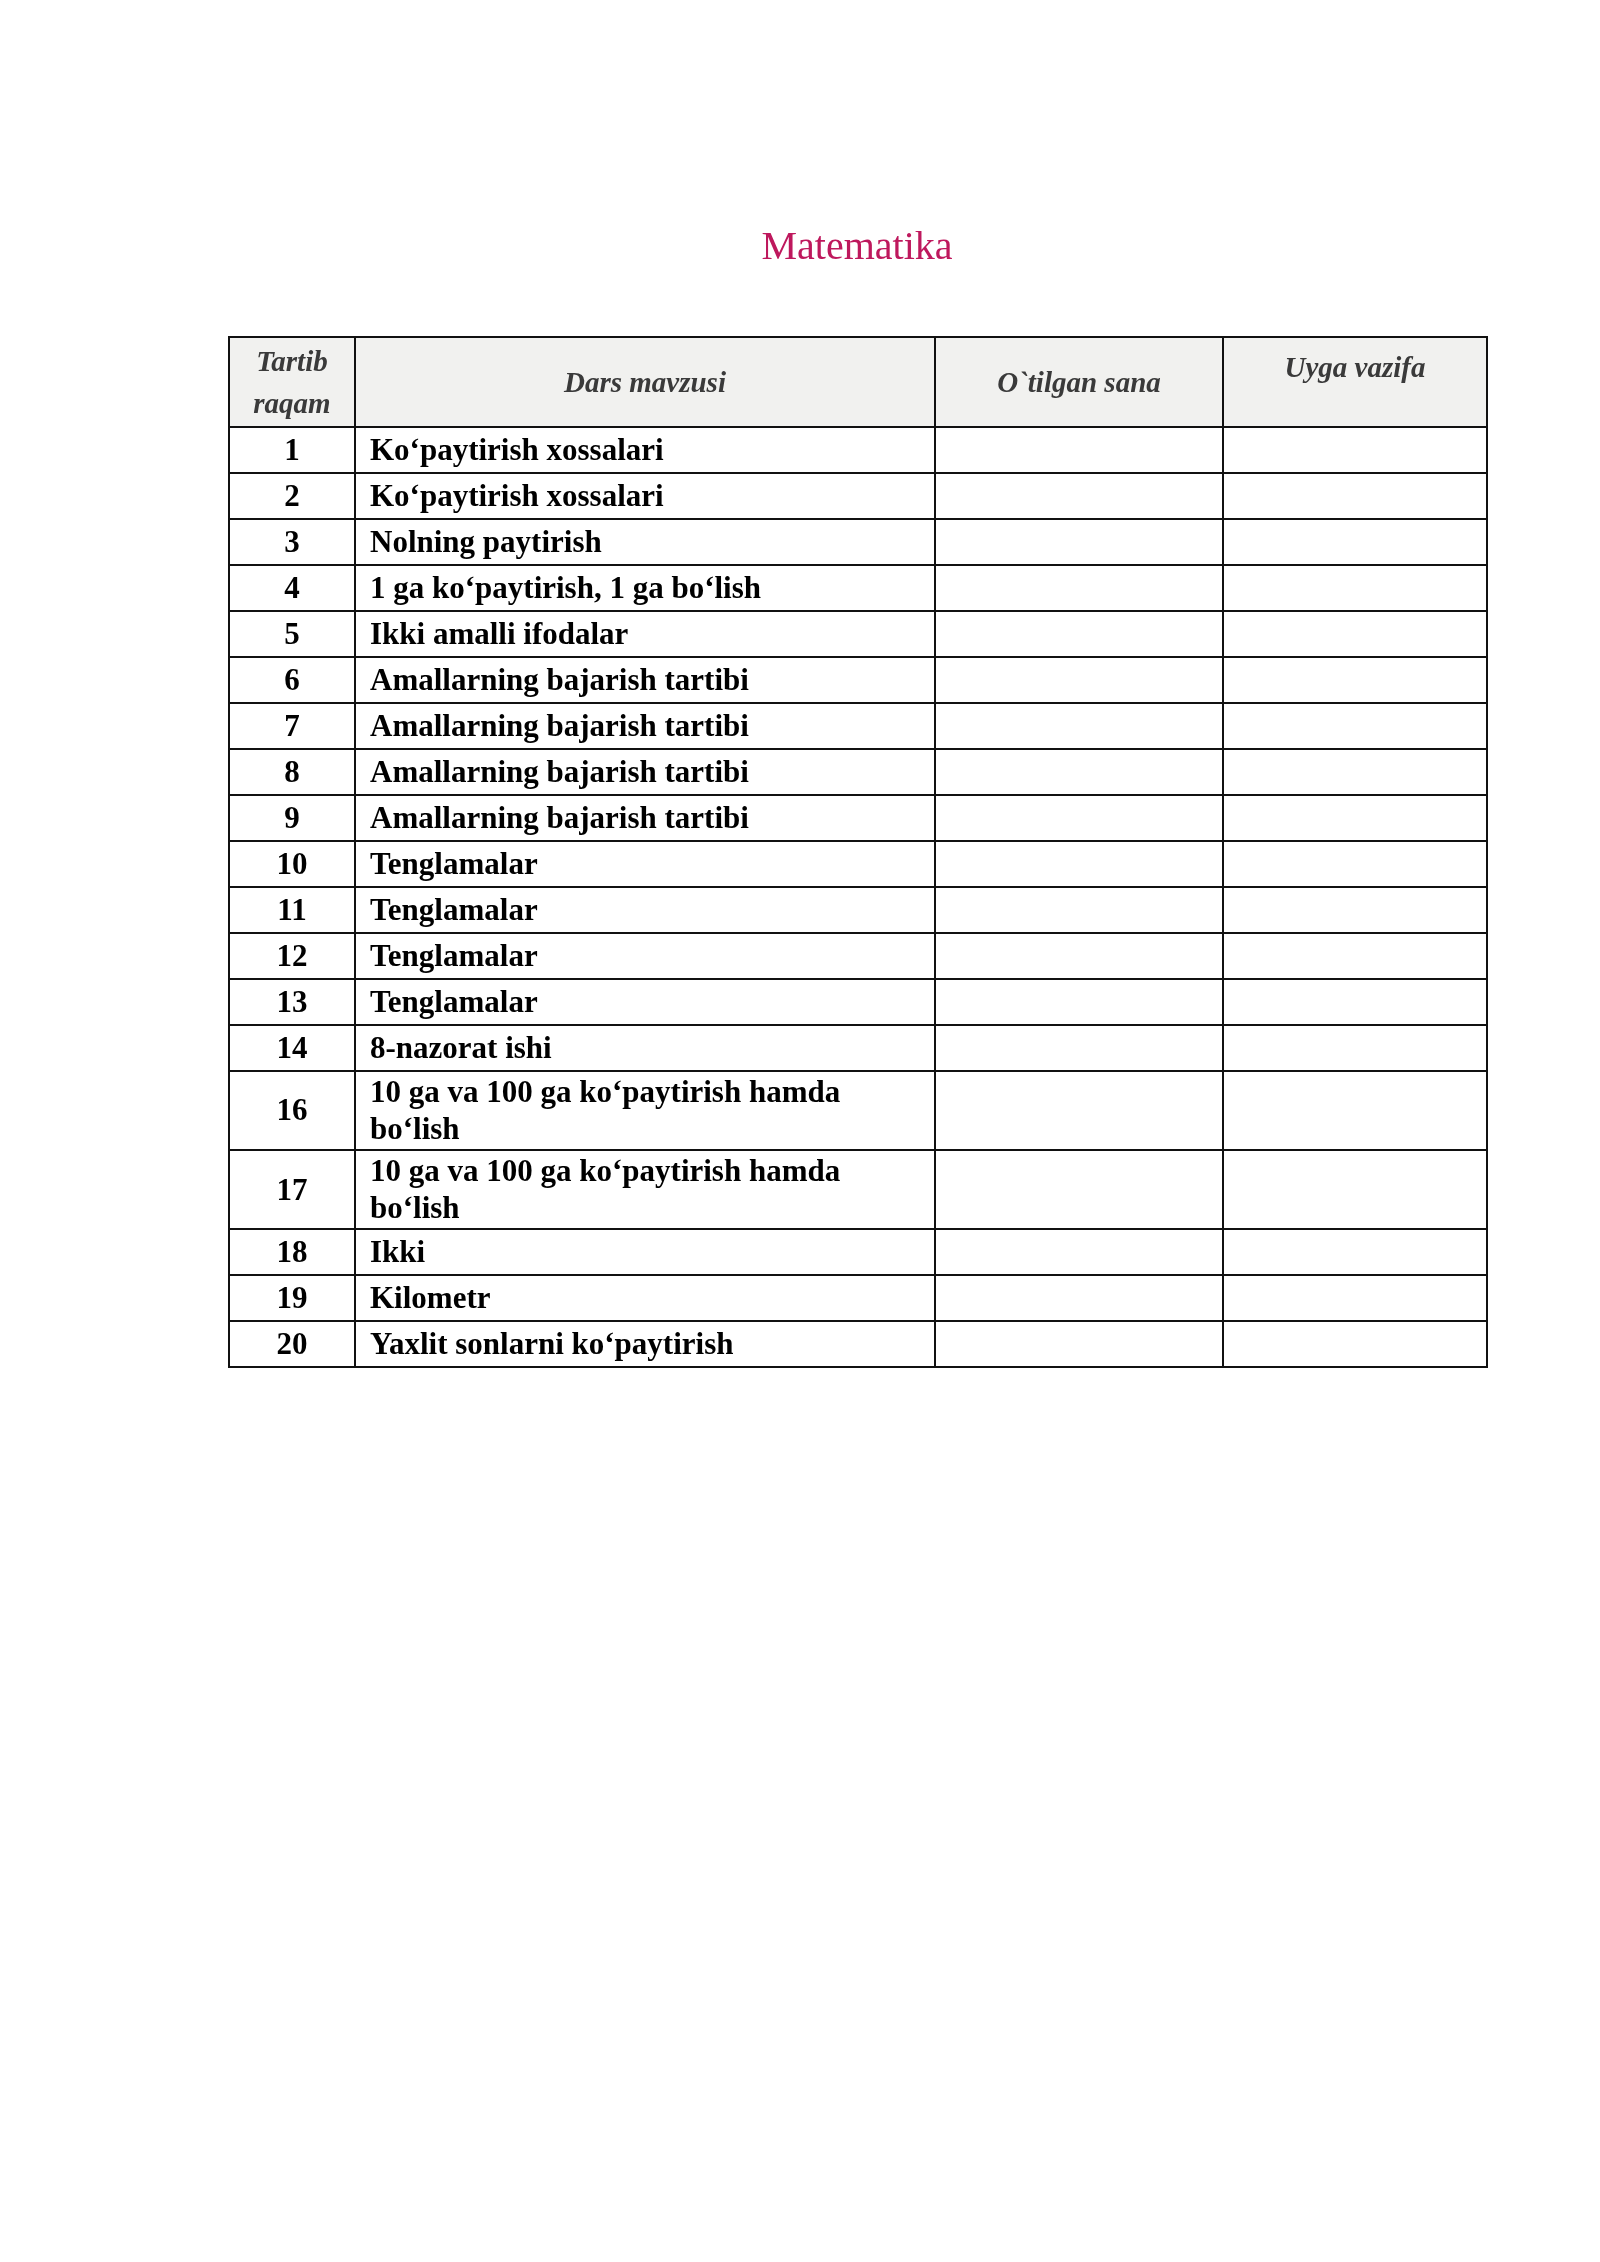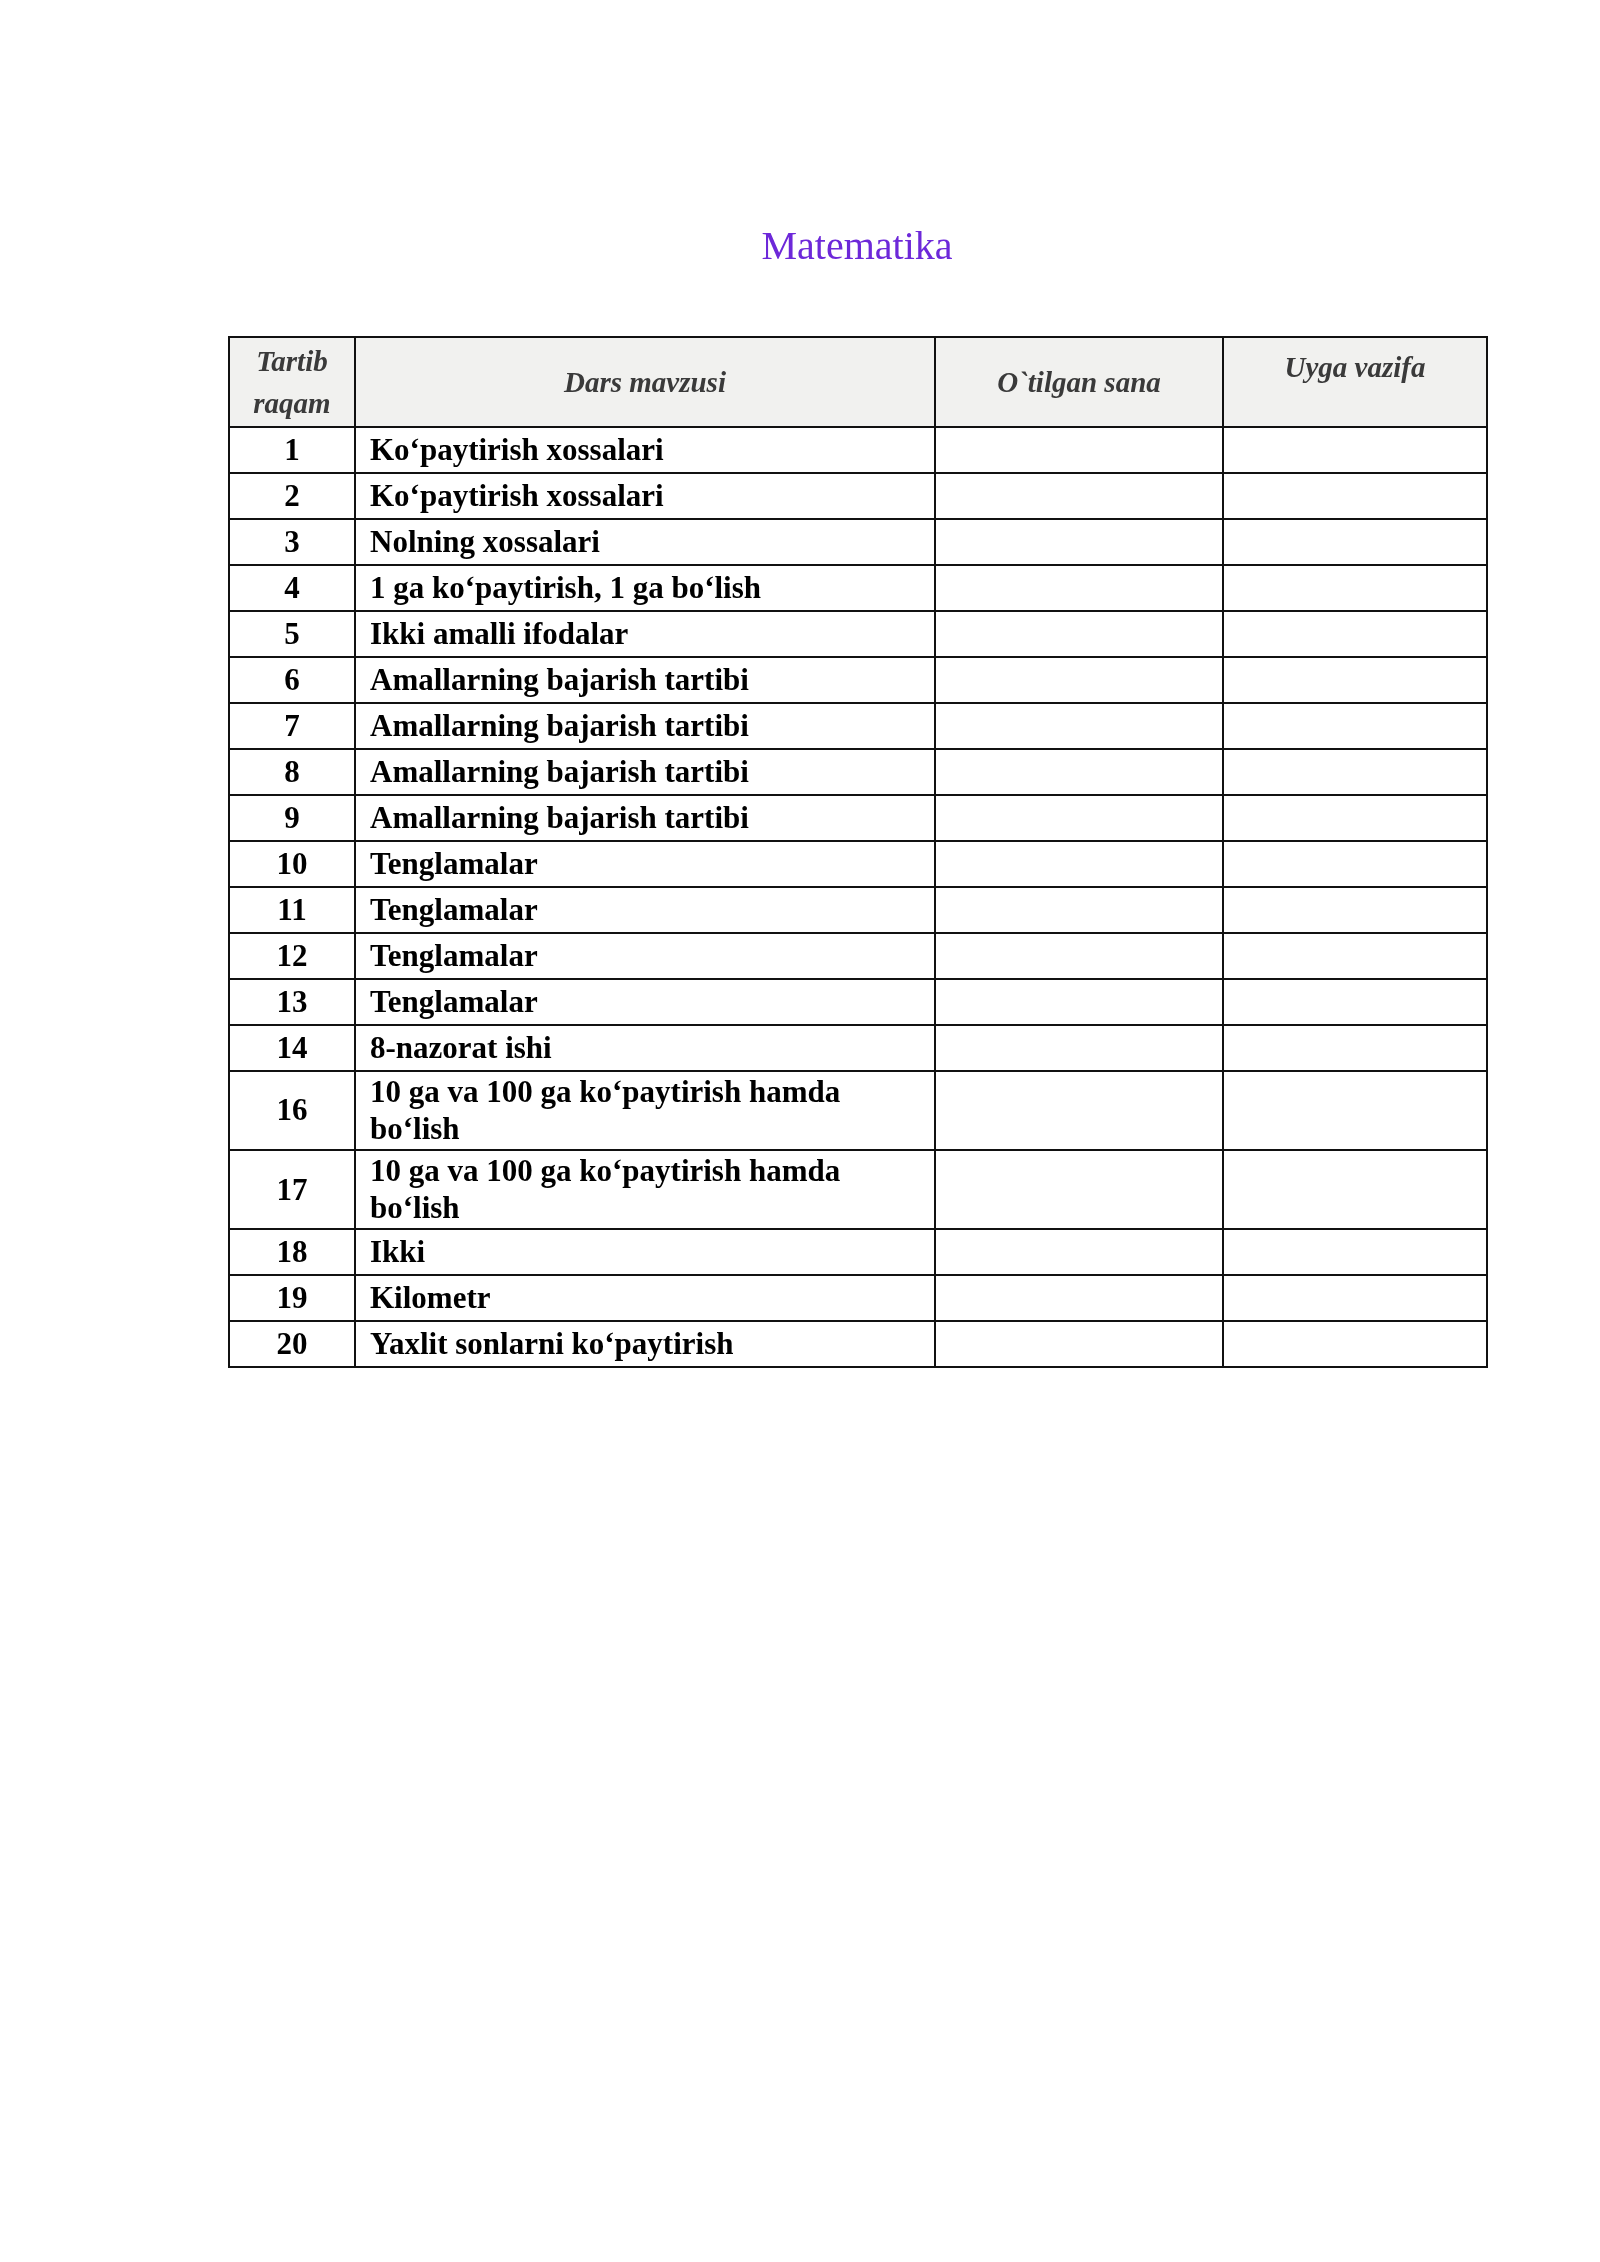--- a/index.html
+++ b/index.html
@@ -25,21 +25,21 @@
     white-space: nowrap;
   }
   .doc-subtitle {
     position: absolute;
     left: 228px;
     top: 222px;
     width: 1258px;
     text-align: center;
     font-size: 40px;
     font-weight: normal;
-    color: #6d28d9;
+    color: #be185d;
   }
   table.plan {
     position: absolute;
     left: 228px;
     top: 336px;
     width: 1258px;
     border-collapse: collapse;
     table-layout: fixed;
   }
   table.plan col.c-num   { width: 126px; }
@@ -113,21 +113,21 @@
           <td class="blank"></td>
         </tr>
         <tr>
           <td class="num">2</td>
           <td class="topic">Ko‘paytirish xossalari</td>
           <td class="blank"></td>
           <td class="blank"></td>
         </tr>
         <tr>
           <td class="num">3</td>
-          <td class="topic">Nolning xossalari</td>
+          <td class="topic">Nolning paytirish</td>
           <td class="blank"></td>
           <td class="blank"></td>
         </tr>
         <tr>
           <td class="num">4</td>
           <td class="topic">1 ga ko‘paytirish, 1 ga bo‘lish</td>
           <td class="blank"></td>
           <td class="blank"></td>
         </tr>
         <tr>

